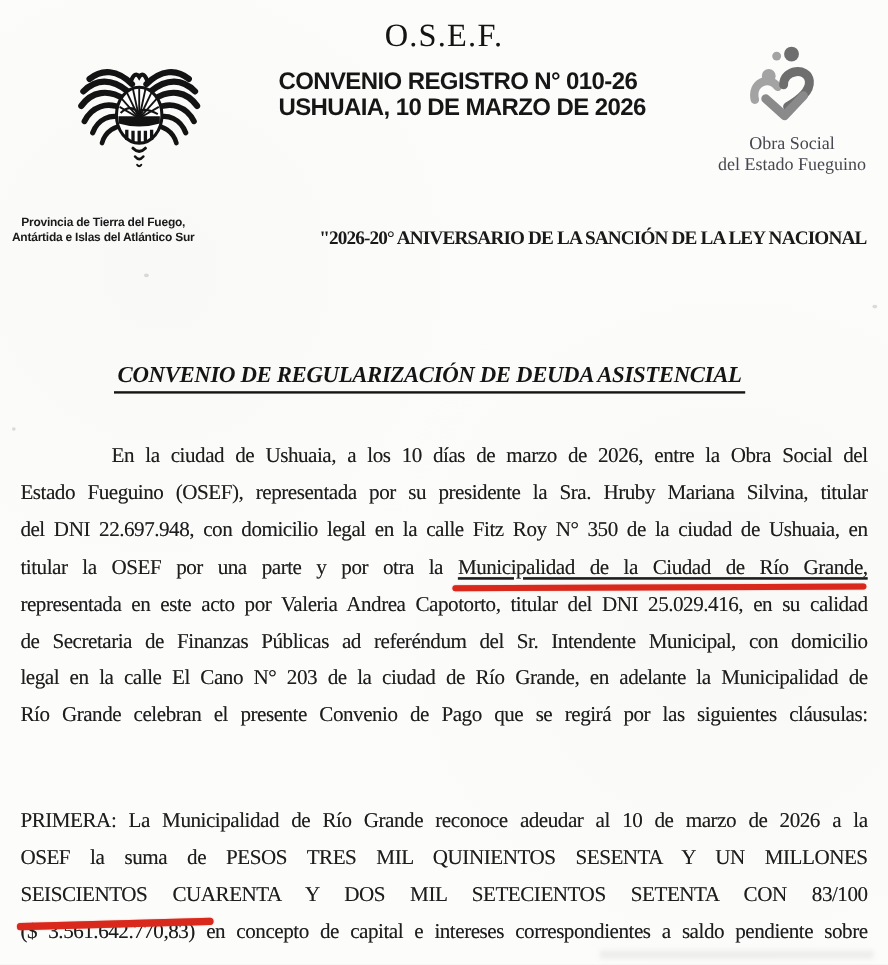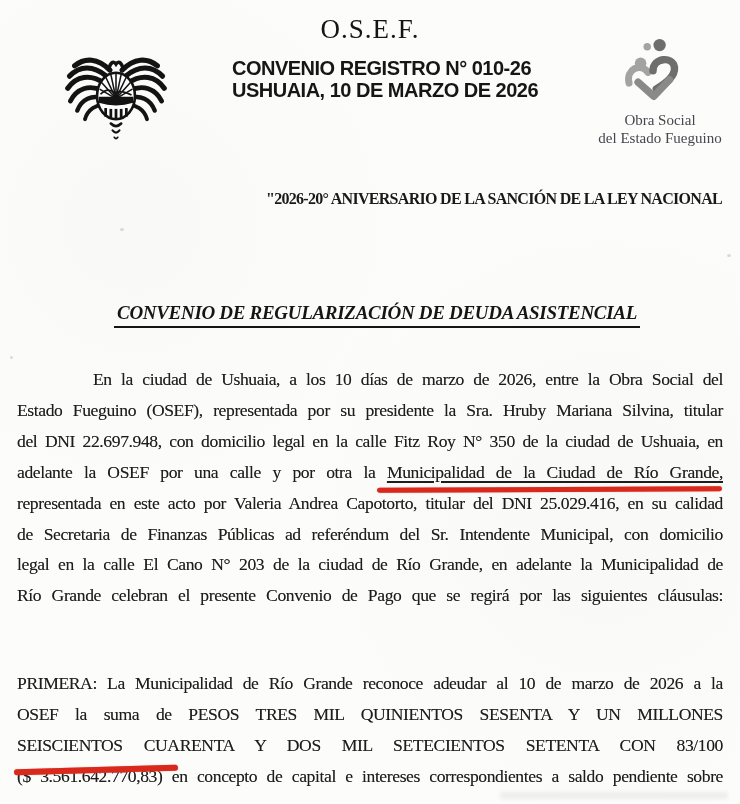--- a/index.html
+++ b/index.html
@@ -32,21 +32,21 @@
   .logo-caption{
     position:absolute;top:112px;left:578px;width:164px;text-align:center;
     font-size:15px;line-height:17.5px;color:#46464e;white-space:nowrap;
   }
   .slogan{
     position:absolute;top:189px;left:248px;width:492px;text-align:center;
     font-weight:bold;font-size:16px;line-height:20px;letter-spacing:-0.7px;
     color:#191919;white-space:nowrap;
   }
   
-  .doc-title-wrap{position:absolute;top:302px;left:0;width:716px;text-align:center;padding-left:19px;}
+  .doc-title-wrap{position:absolute;top:302px;left:0;width:716px;text-align:center;}
   .doc-title{
     display:inline-block;font-weight:bold;font-style:italic;
     font-size:19px;letter-spacing:-0.3px;color:#151515;
     border-bottom:2.4px solid #151515;padding:0 3px 2px 3px;
   }
   
   .para{
     position:absolute;left:17px;width:706px;
     font-size:17.6px;line-height:30.9px;letter-spacing:-0.4px;color:#1d1d1d;
     text-shadow:0 0 0.4px rgba(20,20,20,0.45);
@@ -121,20 +121,24 @@
         <line x1="71" y1="67" x2="71" y2="78"></line>
       <line x1="77" y1="66" x2="77" y2="76"></line>
     </g>
     <g fill="none" stroke="#131313" stroke-linecap="round">
       <path d="M59 84 Q65 90 71 84" stroke-width="3"></path>
       <path d="M61 92 Q65 97 69 92" stroke-width="2.5"></path>
       <path d="M63 100 Q65 103 67 100" stroke-width="2"></path>
     </g>
   </svg>
 
+  <div class="province-caption">
+    <div>Provincia de Tierra del Fuego,</div>
+    <div>Antártida e Islas del Atlántico Sur</div>
+  </div>
 
   <svg class="osef-logo" viewBox="0 0 90 92" aria-hidden="true">
     <circle cx="53" cy="11" r="7.5" fill="#6e6e6e"></circle>
     <circle cx="38" cy="13" r="4.5" fill="#a3a3a3"></circle>
     <circle cx="30" cy="33" r="7" fill="#a3a3a3"></circle>
     <path d="M16 57 C12 40 30 32 39 44" fill="none" stroke="#a3a3a3" stroke-width="8.5" stroke-linecap="round"></path>
     <path d="M45 42 C45 26 69 24 71 38 C72 49 61 57 49 64" fill="none" stroke="#6e6e6e" stroke-width="9" stroke-linecap="round"></path>
     <path d="M27 56 L46 73 L65 53" fill="none" stroke="#8a8a8a" stroke-width="9" stroke-linecap="round" stroke-linejoin="round"></path>
   </svg>
 
@@ -148,21 +152,21 @@
   </div>
 
   <div class="doc-title-wrap">
     <span class="doc-title">CONVENIO DE REGULARIZACIÓN DE DEUDA ASISTENCIAL</span>
   </div>
 
   <div id="p1" class="para">
     <div class="line indent">En la ciudad de Ushuaia, a los 10 días de marzo de 2026, entre la Obra Social del</div>
     <div class="line">Estado Fueguino (OSEF), representada por su presidente la Sra. Hruby Mariana Silvina, titular</div>
     <div class="line">del DNI 22.697.948, con domicilio legal en la calle Fitz Roy N° 350 de la ciudad de Ushuaia, en</div>
-    <div class="line"><span>adelante la OSEF por una calle y por otra la</span> <span class="u-black">Municipalidad de la Ciudad de Río Grande,</span></div>
+    <div class="line"><span>titular la OSEF por una parte y por otra la</span> <span class="u-black">Municipalidad de la Ciudad de Río Grande,</span></div>
     <div class="line">representada en este acto por Valeria Andrea Capotorto, titular del DNI 25.029.416, en su calidad</div>
     <div class="line">de Secretaria de Finanzas Públicas ad referéndum del Sr. Intendente Municipal, con domicilio</div>
     <div class="line">legal en la calle El Cano N° 203 de la ciudad de Río Grande, en adelante la Municipalidad de</div>
     <div class="line">Río Grande celebran el presente Convenio de Pago que se regirá por las siguientes cláusulas:</div>
   </div>
 
   <div id="p2" class="para">
     <div class="line">PRIMERA: La Municipalidad de Río Grande reconoce adeudar al 10 de marzo de 2026 a la</div>
     <div class="line">OSEF la suma de PESOS TRES MIL QUINIENTOS SESENTA Y UN MILLONES</div>
     <div class="line">SEISCIENTOS CUARENTA Y DOS MIL SETECIENTOS SETENTA CON 83/100</div>

